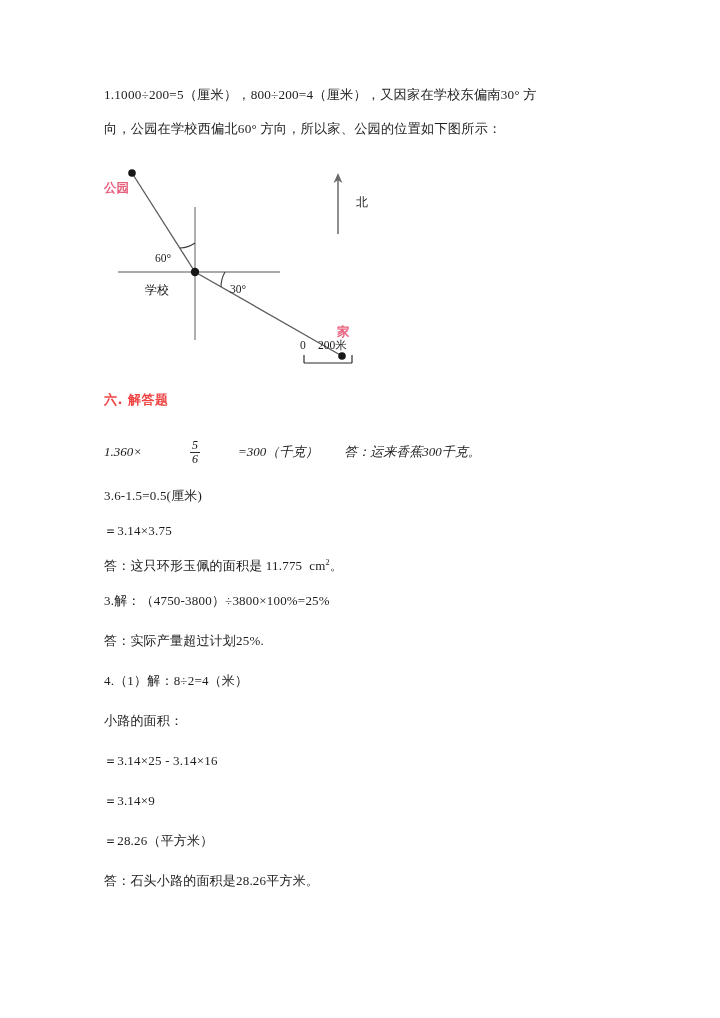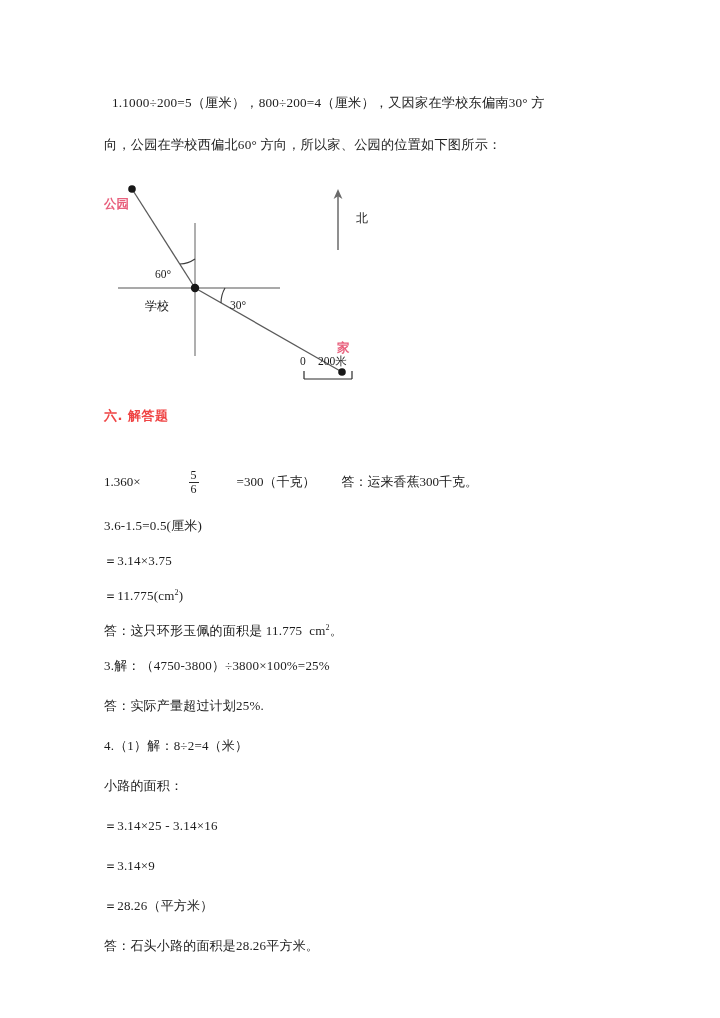--- a/index.html
+++ b/index.html
@@ -31,21 +31,21 @@
 
   
   .para {
     font-size: 13.2px;
     line-height: 34px;
     letter-spacing: 0.2px;
     color: #1d1d1d;
     text-align: justify;
     white-space: pre-wrap;
   }
-  .para-1 { margin: 8px; }
+  .para-1 { margin: 0; }
 
   
   .figure {
     position: relative;
     margin-top: 14px;
     width: 300px;
     height: 205px;
   }
   .figure svg { display: block; }
 
@@ -66,22 +66,23 @@
     letter-spacing: 0.2px;
     white-space: pre-wrap;
   }
   .spaced { margin-top: 22px; }
   .tight  { margin-top: 17px; }
 
   
   .line-frac {
     display: flex;
     align-items: center;
-    margin-top: 44px;
+    margin-top: 30px;
     font-size: 13px;
+    font-style: italic;
   }
   .frac {
     display: inline-flex;
     flex-direction: column;
     align-items: center;
     line-height: 1.05;
     font-size: 12px;
     margin: 0 4px;
     vertical-align: middle;
   }
@@ -171,21 +172,20 @@
       <span>=300（千克）</span>
       <span class="gap-c"></span>
       <span>答：运来香蕉300千克。</span>
     </div>
 
     <div class="ans-line spaced">3.6-1.5=0.5(厘米)</div>
 
 
     <div class="ans-line tight">＝3.14×3.75</div>
 
-    <div class="ans-line tight"><span>＝11.775(cm</span><sup class="sq">2</sup><span></span><span>)</span></div>
 
     <div class="ans-line tight"><span>答：这只环形玉佩的面积是 11.775  cm</span><sup class="sq">2</sup><span>。</span></div>
 
     <div class="ans-line tight">3.解：（4750-3800）÷3800×100%=25%</div>
 
     <div class="ans-line spaced">答：实际产量超过计划25%.</div>
 
     <div class="ans-line spaced">4.（1）解：8÷2=4（米）</div>
 
     <div class="ans-line spaced">小路的面积：</div>

